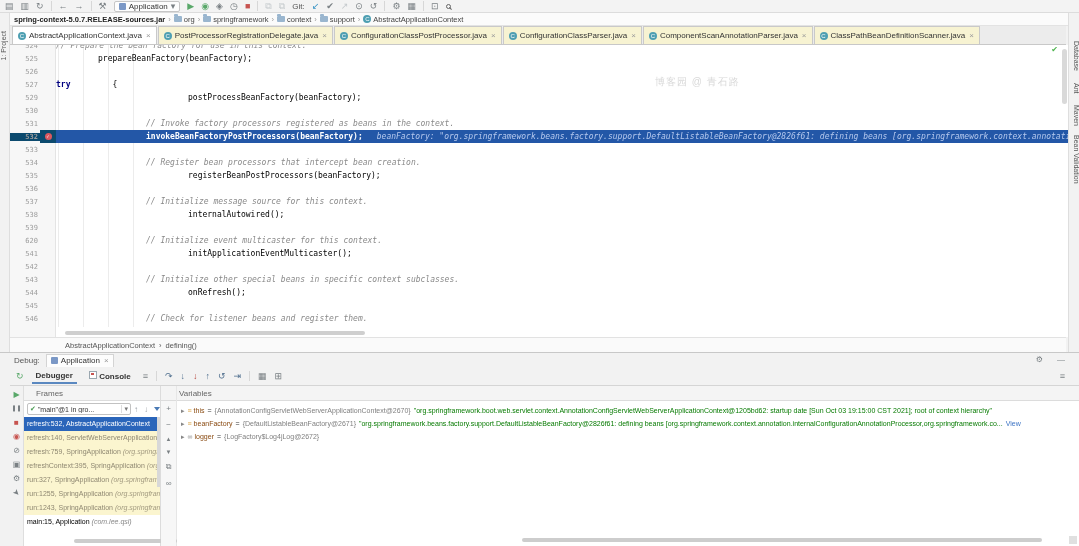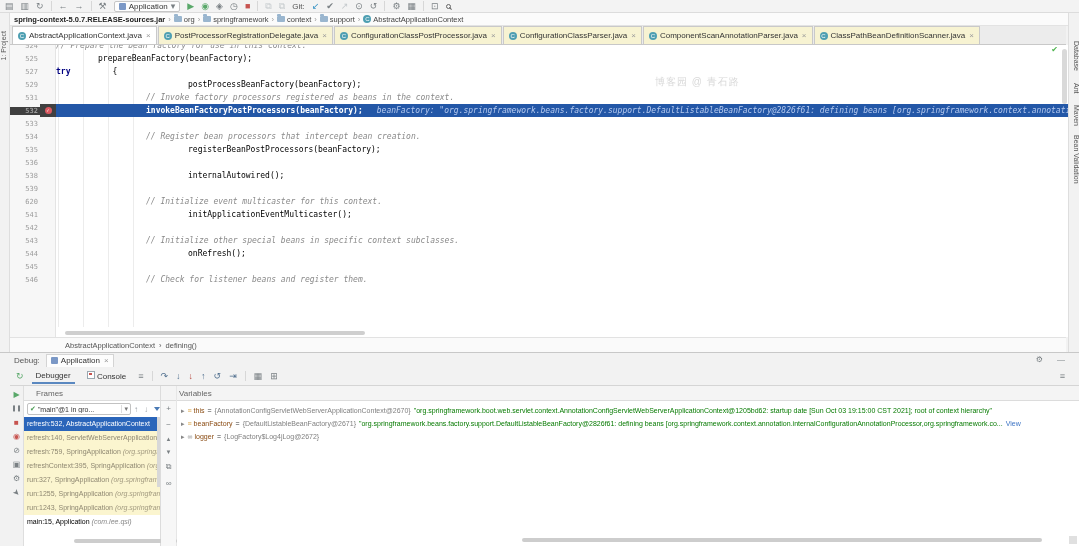--- a/index.html
+++ b/index.html
@@ -61,21 +61,21 @@
   .lines { position:absolute; left:0; right:0; top:-6px; }
   .cl { display:flex; height:13px; align-items:center; font-family:"DejaVu Sans Mono",monospace; font-size:8px; }
   .ln { flex:0 0 30px; text-align:right; color:#9c9c9c; font-size:7px; padding-right:2px; }
   .ico { flex:0 0 16px; height:13px; display:flex; align-items:center; justify-content:center; }
   .body { flex:1; height:13px; display:flex; align-items:center; white-space:nowrap; overflow:hidden; }
   .i2 { } .i3 { margin-left:90px; }
   .cmt { color:#8a8a8a; font-style:italic; }
   .kw { color:#000080; font-weight:bold; }
   .cd { color:#000;padding-left:42px; }
   .cl.exec .body { background:#2357a7; color:#fff; font-weight:bold; }
-  .cl.exec .ln, .cl.exec .ico { background:#404040;font-weight:bold; }
+  .cl.exec .ln, .cl.exec .ico { background:#0c4a6e;font-weight:bold; }
   .hint { color:#b5c9ee; font-weight:normal; font-style:italic; margin-left:14px; }
   .bp { width:7px; height:7px; border-radius:50%; background:#db5860; color:#fff; font-size:5px;
         line-height:7px; text-align:center; }
   .watermark { position:absolute; left:645px; top:30px; color:#d9d9d9; font-size:10px; letter-spacing:1px; }
   .okcheck { position:absolute; right:10px; top:0px; color:#4db34d; font-size:8px; }
   .vscroll { position:absolute; right:1px; top:4px; width:5px; height:55px; background:#d9d9d9; border-radius:3px; }
   .hscroll { position:absolute; left:55px; bottom:2px; width:300px; height:4px; background:#cfcfcf; border-radius:2px; }
 
   
   .crumb2 { position:absolute; left:10px; top:337px; right:13px; height:15px; background:#fafafa;
@@ -83,21 +83,21 @@
 
   
   .debug { position:absolute; left:0; top:352px; right:0; bottom:0; background:#f2f2f2; border-top:1px solid #c8c8c8; }
   .dhead { position:absolute; left:10px; top:0; right:0; height:14px; display:flex; align-items:center; gap:6px; padding:0 4px; }
   .dlabel { color:#555; }
   .dtab { display:flex; align-items:center; gap:3px; background:#fdfdfd; border:1px solid #d4d4d4;
           border-bottom:none; height:13px; padding:0 4px; }
   .dheadright { position:absolute; right:14px; top:2px; display:flex; gap:14px; color:#7a8084; font-size:8px; }
   .dtool { position:absolute; left:10px; top:14px; right:0; height:19px; border-bottom:1px solid #d5d5d5;
            display:flex; align-items:center; gap:8px; padding:0 6px; }
-  .vtab { padding:2px 4px; color:#333; }
+  .vtab { padding:2px 4px; color:#333;font-weight:bold; }
   .vtab.sel { border-bottom:2px solid #5a88c0; }
   .conico { width:8px; height:8px; border:1px solid #9aa7b0; background:#fff; position:relative; display:inline-block; }
   .conico::after { content:""; position:absolute; left:1px; top:1px; width:3px; height:2px; background:#c75450; }
   .sico { font-size:9px; color:#51708f; }
   .sico.red { color:#b5443b; }
   .dtoolright { position:absolute; right:14px; font-size:9px; color:#7a8084; }
 
   .dicons { position:absolute; left:10px; top:33px; width:14px; bottom:0; border-right:1px solid #dedede;
             display:flex; flex-direction:column; align-items:center; gap:5px; padding-top:4px; }
   .dicons span { font-size:8px; line-height:9px; color:#7a8084; }
@@ -284,33 +284,43 @@
           </span>
         </div>
       <div class="cl">
           <span class="ln">525</span>
           <span class="ico"></span>
           <span class="body">
             <span class="cd i2">prepareBeanFactory(beanFactory);</span>
           </span>
         </div>
       <div class="cl">
+          <span class="ln">526</span>
+          <span class="ico"></span>
+          <span class="body"></span>
+        </div>
+      <div class="cl">
           <span class="ln">527</span>
           <span class="ico"></span>
           <span class="body">
             <span class="kw i2">try</span>
             <span class="cd"> {</span>
           </span>
         </div>
       <div class="cl">
           <span class="ln">529</span>
           <span class="ico"></span>
           <span class="body">
             <span class="cd i3">postProcessBeanFactory(beanFactory);</span>
           </span>
+        </div>
+      <div class="cl">
+          <span class="ln">530</span>
+          <span class="ico"></span>
+          <span class="body"></span>
         </div>
       <div class="cl">
           <span class="ln">531</span>
           <span class="ico"></span>
           <span class="body">
             <span class="cmt i3">// Invoke factory processors registered as beans in the context.</span>
           </span>
         </div>
       <div class="cl exec">
           <span class="ln">532</span>
@@ -338,20 +348,27 @@
           <span class="ln">535</span>
           <span class="ico"></span>
           <span class="body">
             <span class="cd i3">registerBeanPostProcessors(beanFactory);</span>
           </span>
         </div>
       <div class="cl">
           <span class="ln">536</span>
           <span class="ico"></span>
           <span class="body"></span>
+        </div>
+      <div class="cl">
+          <span class="ln">537</span>
+          <span class="ico"></span>
+          <span class="body">
+            <span class="cmt i3">// Initialize message source for this context.</span>
+          </span>
         </div>
       <div class="cl">
           <span class="ln">538</span>
           <span class="ico"></span>
           <span class="body">
             <span class="cd i3">internalAutowired();</span>
           </span>
         </div>
       <div class="cl">
           <span class="ln">539</span>

